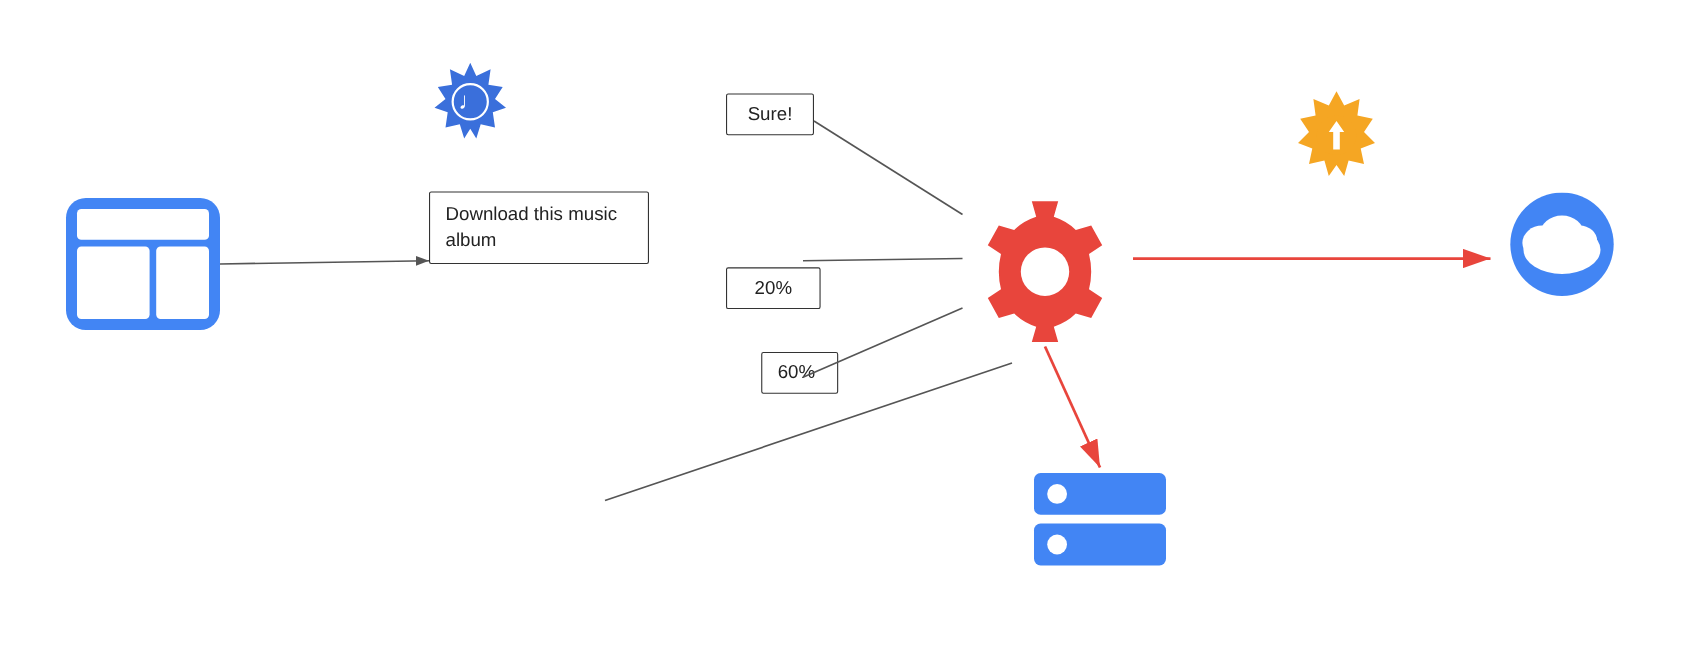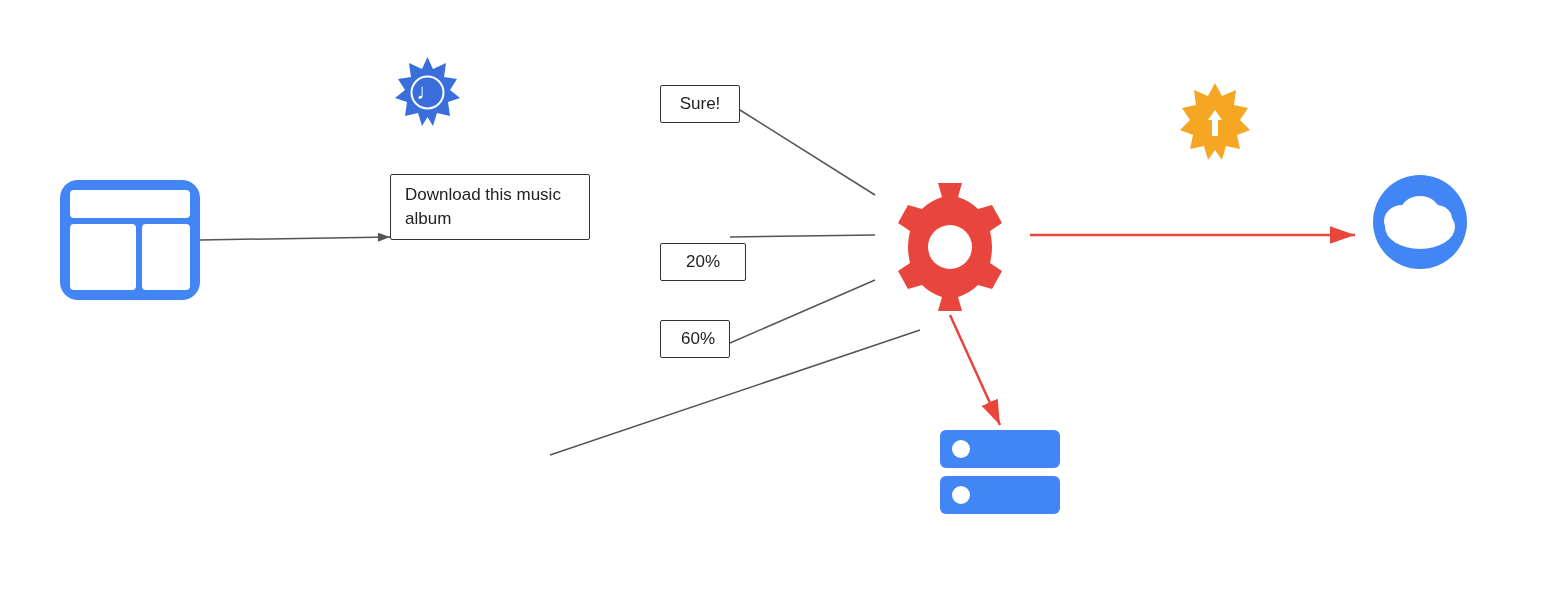--- a/index.html
+++ b/index.html
@@ -90,24 +90,24 @@
 
     .text-box-20 {
       left: 660px;
       top: 215px;
       width: 86px;
       text-align: center;
       margin-top: 28px;
     }
 
     .text-box-60 {
-      left: 660px;
+      left: 692px;
       top: 320px;
       width: 70px;
-      text-align: right;
+      text-align: left;
     }
 
     .text-box-complete {
       left: 330px;
       top: 430px;
       width: 220px;
       text-align: center;
     }
 
     

